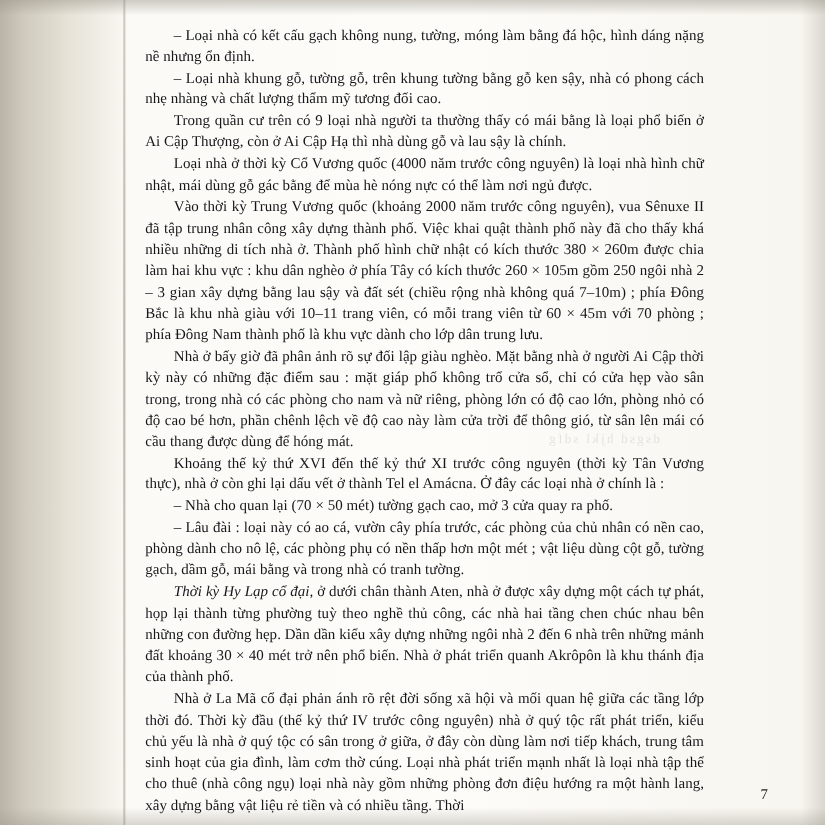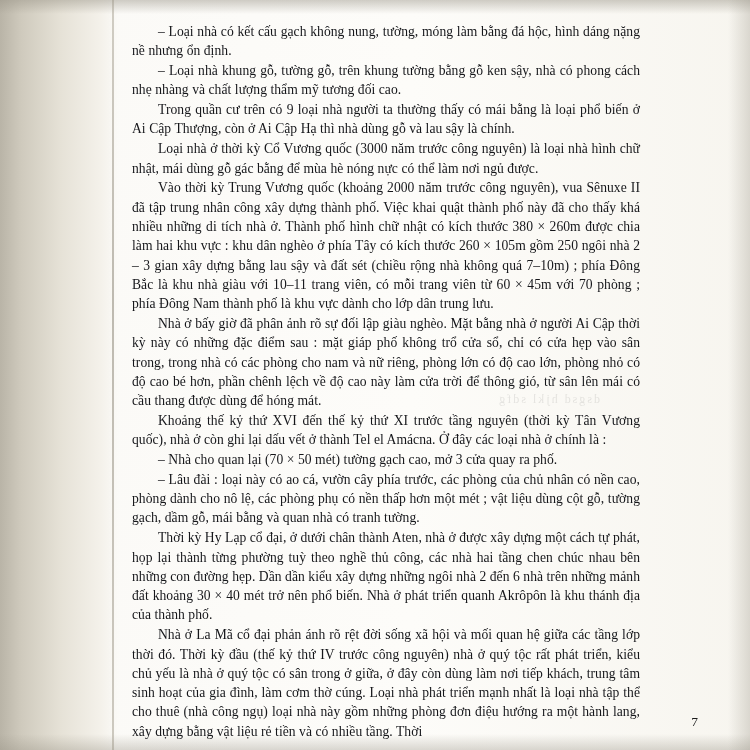--- a/index.html
+++ b/index.html
@@ -63,20 +63,21 @@
   .text-column p {
     margin: 0 0 0.5px 0;
   }
   .para-indent {
     text-indent: 26px;
   }
   .para-dash {
     text-indent: 26px;
   }
   .ital {
+    font-style: italic;
   }
   .page-number {
     position: absolute;
     right: 52px;
     bottom: 20px;
     font-size: 13.5px;
     color: #1a1a1a;
   }
   
   .bleed {
@@ -122,24 +123,24 @@
   <div class="edge-shadow-top"></div>
   <div class="edge-shadow-bottom"></div>
   <div class="edge-shadow-right"></div>
 
   <div class="bleed">dsgsd hjkl sdfg</div>
 
   <div class="text-column">
     <p class="para-dash">– Loại nhà có kết cấu gạch không nung, tường, móng làm bằng đá hộc, hình dáng nặng nề nhưng ổn định.</p>
     <p class="para-dash">– Loại nhà khung gỗ, tường gỗ, trên khung tường bằng gỗ ken sậy, nhà có phong cách nhẹ nhàng và chất lượng thẩm mỹ tương đối cao.</p>
     <p class="para-indent">Trong quần cư trên có 9 loại nhà người ta thường thấy có mái bằng là loại phổ biến ở Ai Cập Thượng, còn ở Ai Cập Hạ thì nhà dùng gỗ và lau sậy là chính.</p>
-    <p class="para-indent">Loại nhà ở thời kỳ Cổ Vương quốc (3000 năm trước công nguyên) là loại nhà hình chữ nhật, mái dùng gỗ gác bằng để mùa hè nóng nực có thể làm nơi ngủ được.</p>
+    <p class="para-indent">Loại nhà ở thời kỳ Cổ Vương quốc (4000 năm trước công nguyên) là loại nhà hình chữ nhật, mái dùng gỗ gác bằng để mùa hè nóng nực có thể làm nơi ngủ được.</p>
     <p class="para-indent">Vào thời kỳ Trung Vương quốc (khoảng 2000 năm trước công nguyên), vua Sênuxe II đã tập trung nhân công xây dựng thành phố. Việc khai quật thành phố này đã cho thấy khá nhiều những di tích nhà ở. Thành phố hình chữ nhật có kích thước 380 × 260m được chia làm hai khu vực : khu dân nghèo ở phía Tây có kích thước 260 × 105m gồm 250 ngôi nhà 2 – 3 gian xây dựng bằng lau sậy và đất sét (chiều rộng nhà không quá 7–10m) ; phía Đông Bắc là khu nhà giàu với 10–11 trang viên, có mỗi trang viên từ 60 × 45m với 70 phòng ; phía Đông Nam thành phố là khu vực dành cho lớp dân trung lưu.</p>
     <p class="para-indent">Nhà ở bấy giờ đã phân ảnh rõ sự đối lập giàu nghèo. Mặt bằng nhà ở người Ai Cập thời kỳ này có những đặc điểm sau : mặt giáp phố không trổ cửa sổ, chỉ có cửa hẹp vào sân trong, trong nhà có các phòng cho nam và nữ riêng, phòng lớn có độ cao lớn, phòng nhỏ có độ cao bé hơn, phần chênh lệch về độ cao này làm cửa trời để thông gió, từ sân lên mái có cầu thang được dùng để hóng mát.</p>
-    <p class="para-indent">Khoảng thế kỷ thứ XVI đến thế kỷ thứ XI trước tầng nguyên (thời kỳ Tân Vương quốc), nhà ở còn ghi lại dấu vết ở thành Tel el Amácna. Ở đây các loại nhà ở chính là :</p>
+    <p class="para-indent">Khoảng thế kỷ thứ XVI đến thế kỷ thứ XI trước công nguyên (thời kỳ Tân Vương thực), nhà ở còn ghi lại dấu vết ở thành Tel el Amácna. Ở đây các loại nhà ở chính là :</p>
     <p class="para-dash">– Nhà cho quan lại (70 × 50 mét) tường gạch cao, mở 3 cửa quay ra phố.</p>
-    <p class="para-dash">– Lâu đài : loại này có ao cá, vườn cây phía trước, các phòng của chủ nhân có nền cao, phòng dành cho nô lệ, các phòng phụ có nền thấp hơn một mét ; vật liệu dùng cột gỗ, tường gạch, dầm gỗ, mái bằng và quan nhà có tranh tường.</p>
+    <p class="para-dash">– Lâu đài : loại này có ao cá, vườn cây phía trước, các phòng của chủ nhân có nền cao, phòng dành cho nô lệ, các phòng phụ có nền thấp hơn một mét ; vật liệu dùng cột gỗ, tường gạch, dầm gỗ, mái bằng và trong nhà có tranh tường.</p>
     <p class="para-indent"><span class="ital">Thời kỳ Hy Lạp cổ đại,</span><span> ở dưới chân thành Aten, nhà ở được xây dựng một cách tự phát, họp lại thành từng phường tuỳ theo nghề thủ công, các nhà hai tầng chen chúc nhau bên những con đường hẹp. Dần dần kiểu xây dựng những ngôi nhà 2 đến 6 nhà trên những mảnh đất khoảng 30 × 40 mét trở nên phổ biến. Nhà ở phát triển quanh Akrôpôn là khu thánh địa của thành phố.</span></p>
     <p class="para-indent">Nhà ở La Mã cổ đại phản ánh rõ rệt đời sống xã hội và mối quan hệ giữa các tầng lớp thời đó. Thời kỳ đầu (thế kỷ thứ IV trước công nguyên) nhà ở quý tộc rất phát triển, kiểu chủ yếu là nhà ở quý tộc có sân trong ở giữa, ở đây còn dùng làm nơi tiếp khách, trung tâm sinh hoạt của gia đình, làm cơm thờ cúng. Loại nhà phát triển mạnh nhất là loại nhà tập thể cho thuê (nhà công ngụ) loại nhà này gồm những phòng đơn điệu hướng ra một hành lang, xây dựng bằng vật liệu rẻ tiền và có nhiều tầng. Thời</p>
   </div>
 
   <div class="page-number">7</div>
 </div>
 
 </body></html>

